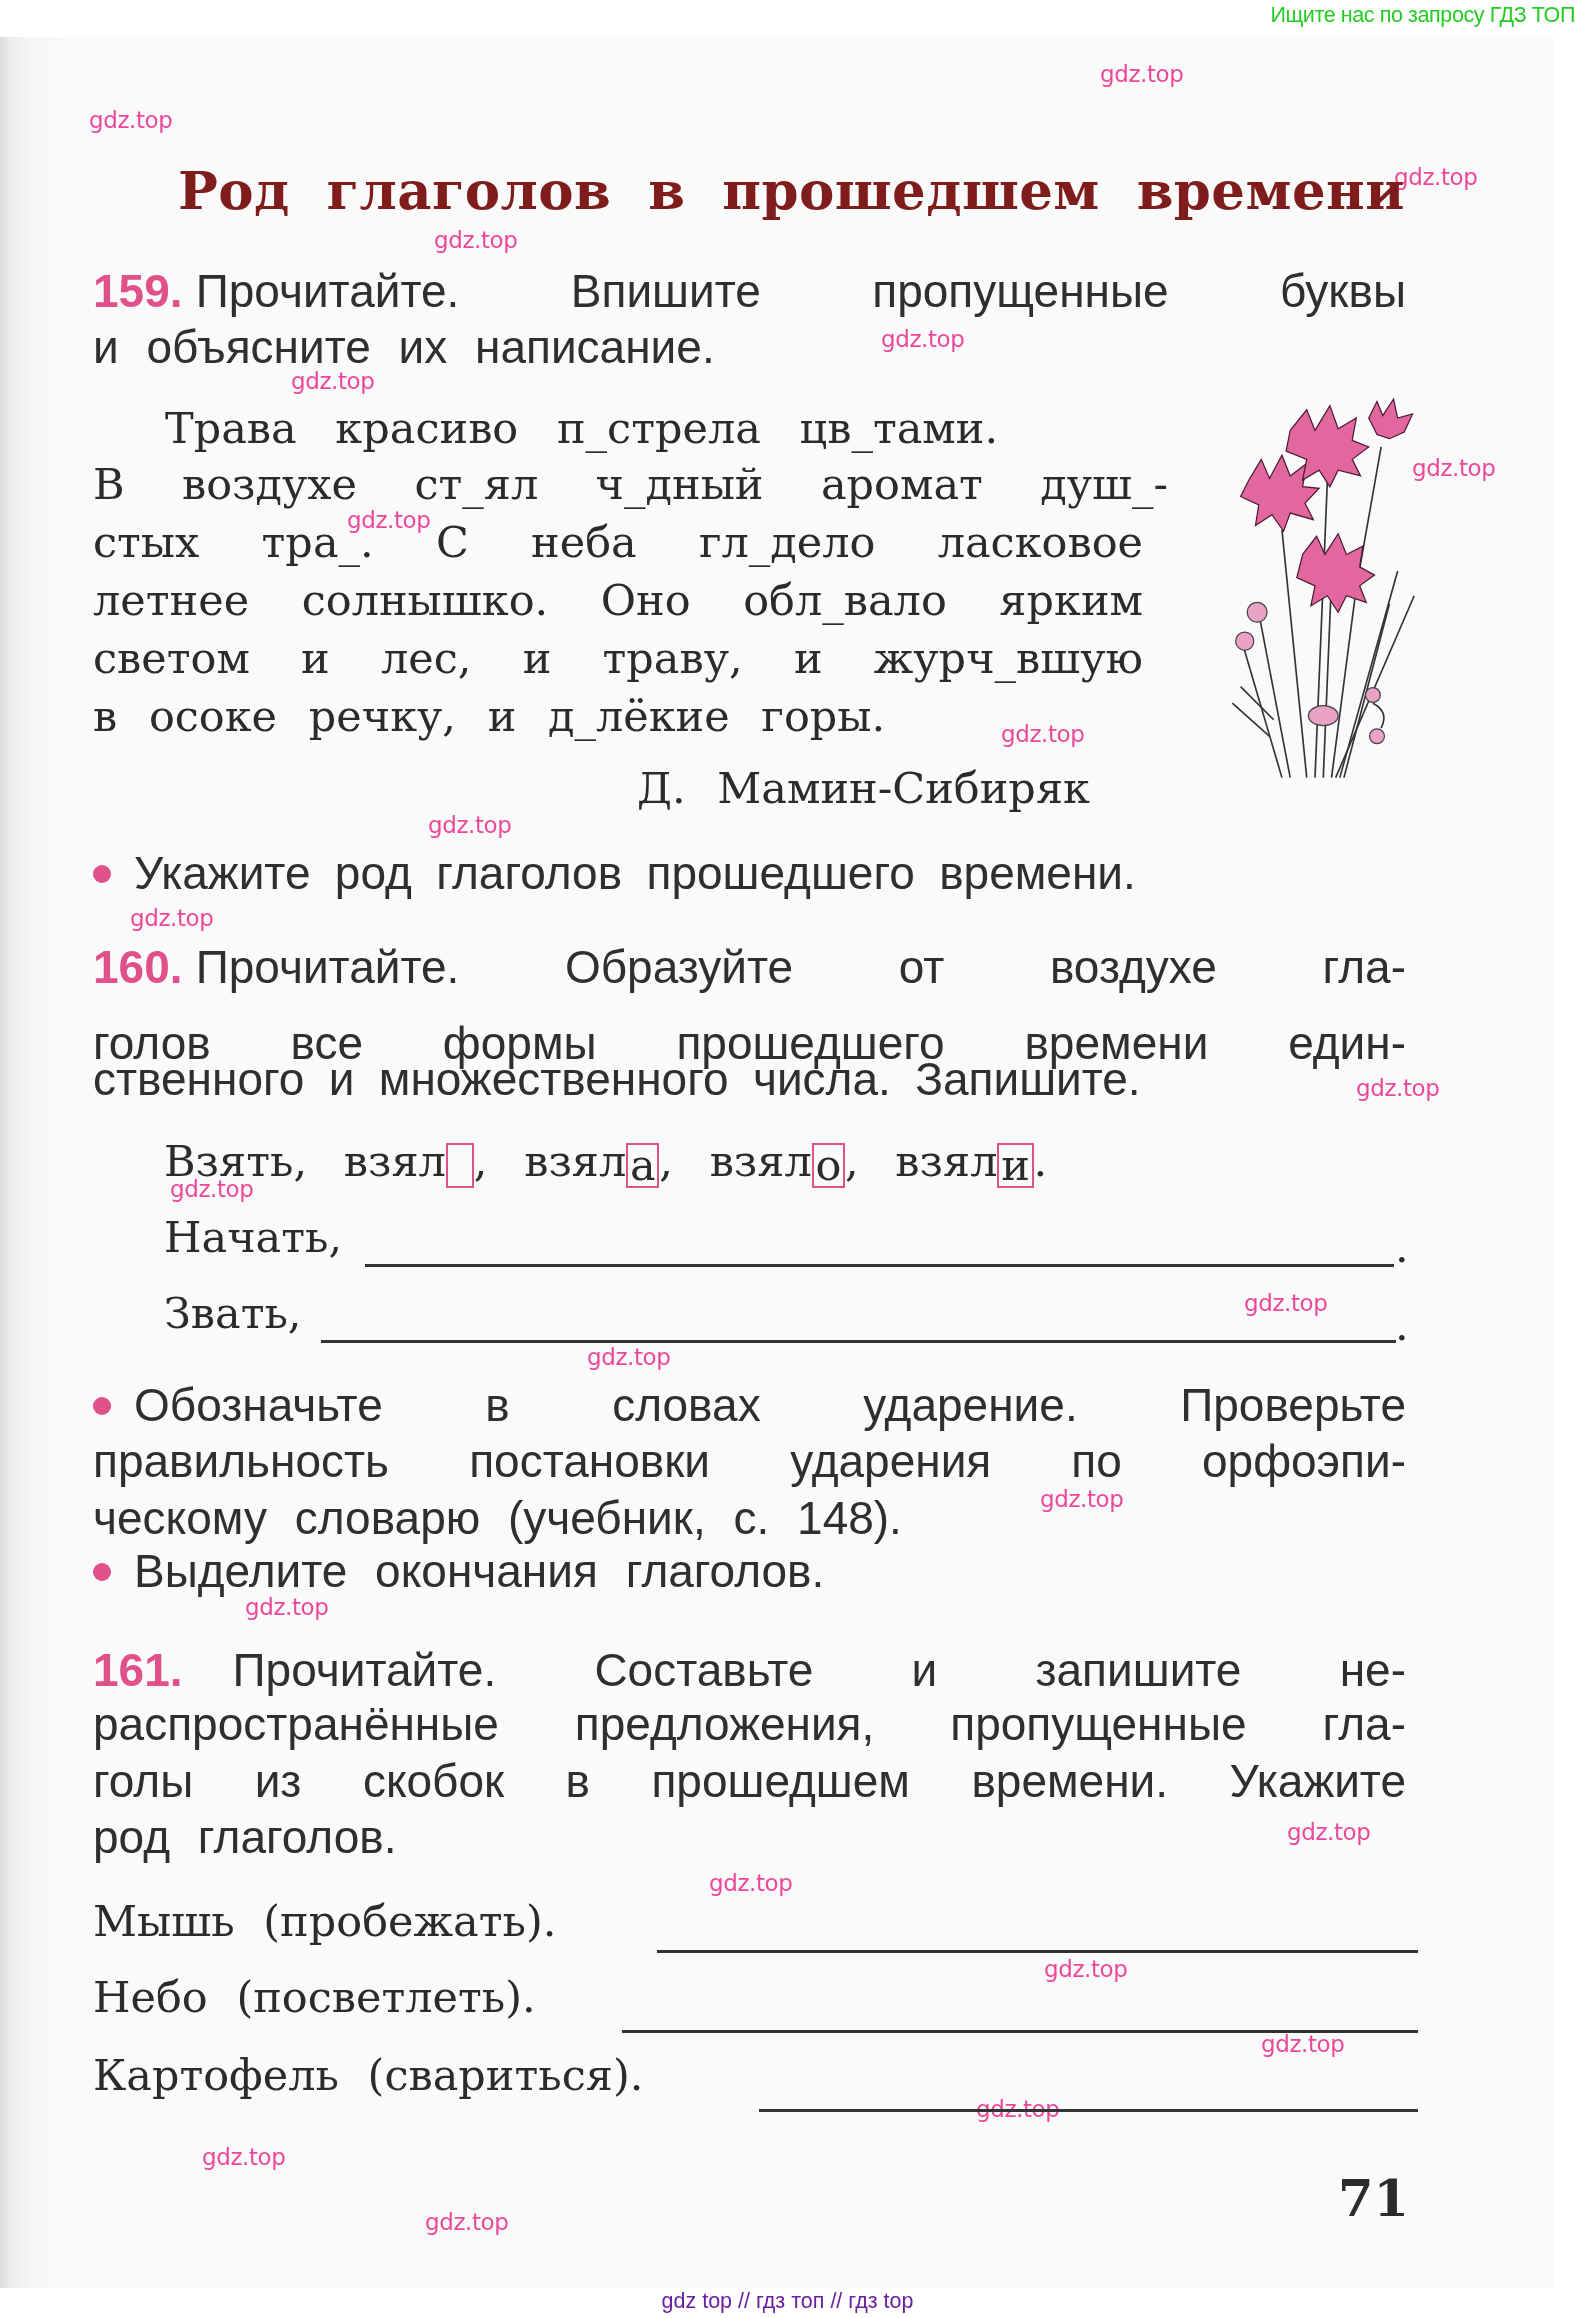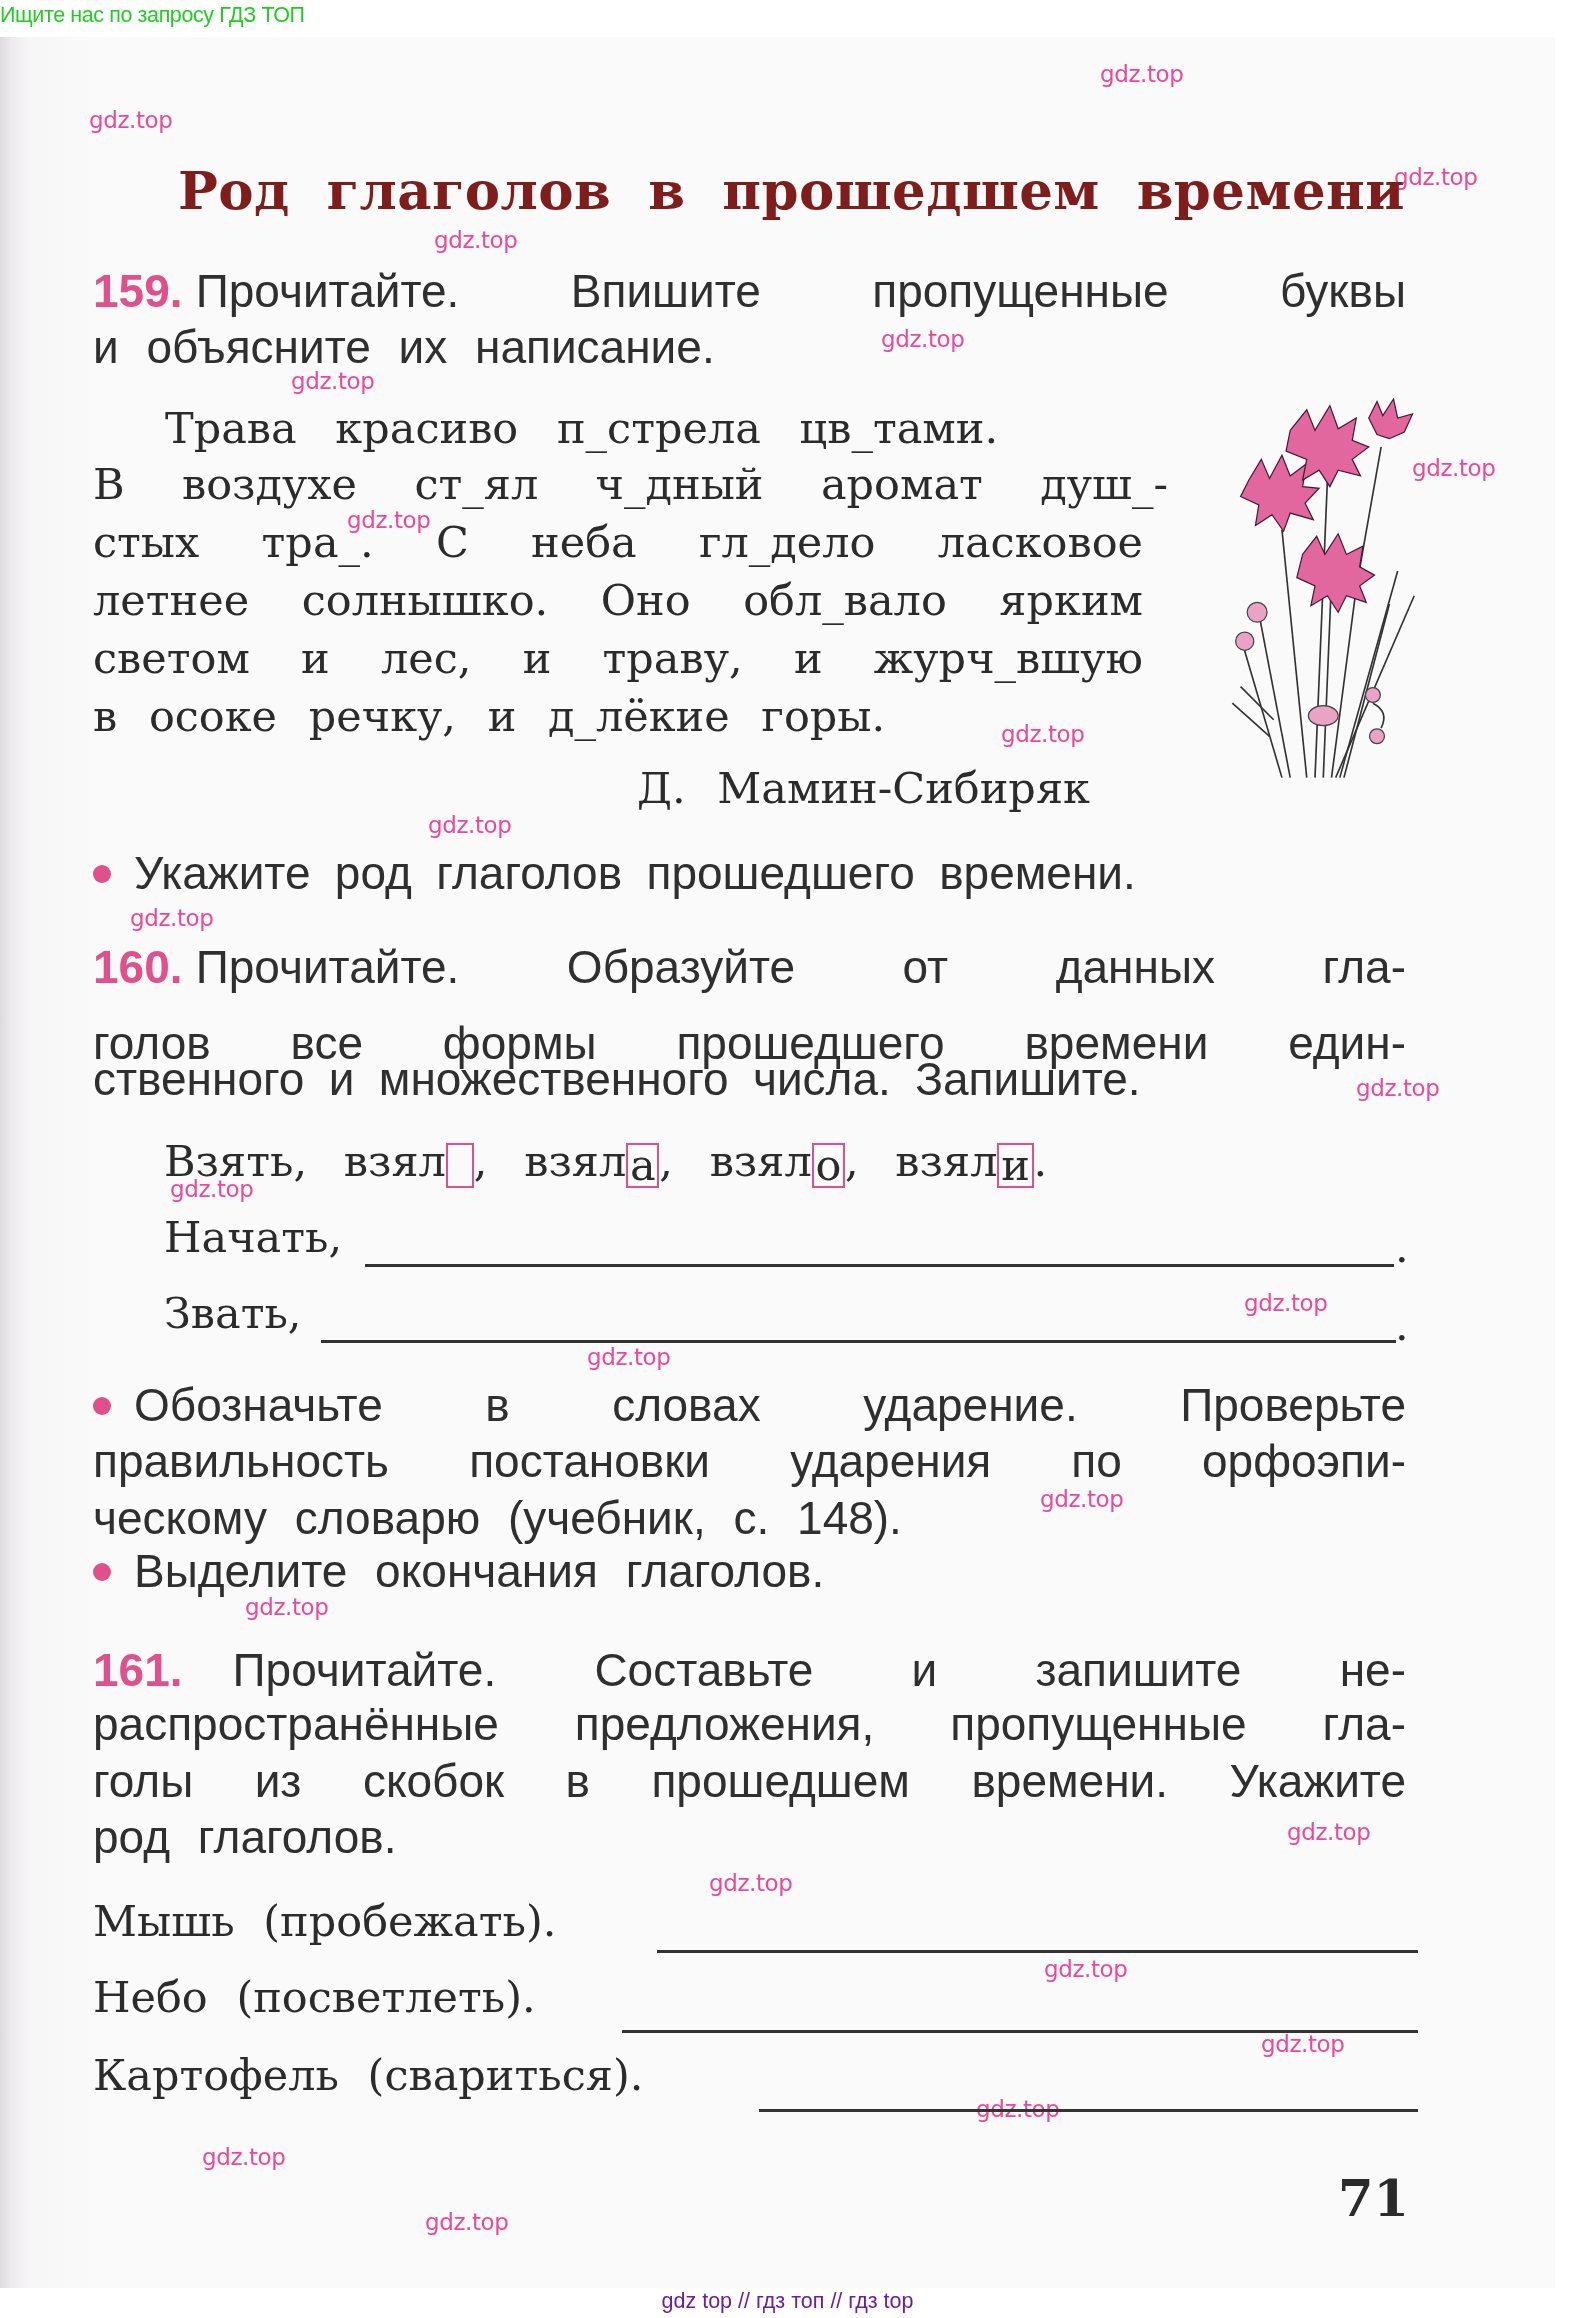--- a/index.html
+++ b/index.html
@@ -3,21 +3,21 @@
 <meta charset="utf-8">
 <style>
   html, body { margin: 0; padding: 0; }
   body {
     width: 1575px; height: 2319px; position: relative; overflow: hidden;
     background: #ffffff;
     font-family: "Liberation Sans", sans-serif;
     color: #2b2b2b;
   }
   .banner-top {
-    position: absolute; top: 3.3px; left: 0; width: 100%; text-align: left;
+    position: absolute; top: 3.3px; left: 0; width: 100%; text-align: right;
     font-size: 21.5px; color: #22cc22; letter-spacing: -0.4px;
   }
   .page {
     position: absolute; left: 0; top: 37px; width: 1555px; height: 2251px;
     background: linear-gradient(90deg, #dcdadc 0px, #eeecee 11.6px, #f8f7f8 33px, #fbfafb 99px, #fbfafb 100%);
   }
   .wm {
     position: absolute; font-family: "DejaVu Sans", sans-serif; font-size: 23px; color: #ec4899;
     letter-spacing: -0.4px;
   }
@@ -131,21 +131,21 @@
       <circle cx="225" cy="420" r="9"></circle>
     <ellipse cx="160" cy="395" rx="18" ry="12"></ellipse>
   </g>
 </svg>
 
 <div class="line sans" style="top:847px;word-spacing:11.6px;">
   <span class="bullet"></span><span>Укажите род глаголов прошедшего времени.</span>
 </div>
 
 <div class="line sans just" style="top:941px;width:1313px;">
-  <span class="num">160.</span><span>Прочитайте. Образуйте от данных гла-</span>
+  <span class="num">160.</span><span>Прочитайте. Образуйте от воздухе гла-</span>
 </div>
 <div class="line sans just" style="top:997px;width:1313px;margin-top:20px;">голов все формы прошедшего времени един-</div>
 <div class="line sans" style="top:1053px;word-spacing:11.6px;">ственного и множественного числа. Запишите.</div>
 
 <div class="line ser" style="top:1135px;left:164px;">
   <span>Взять,</span>
   <span style="margin-left:23px"><span>взял</span><span class="box"></span><span>,</span></span>
   <span style="margin-left:23px"><span>взял</span><span class="box">а</span><span>,</span></span>
   <span style="margin-left:23px"><span>взял</span><span class="box">о</span><span>,</span></span>
   <span style="margin-left:23px"><span>взял</span><span class="box">и</span><span>.</span></span>

